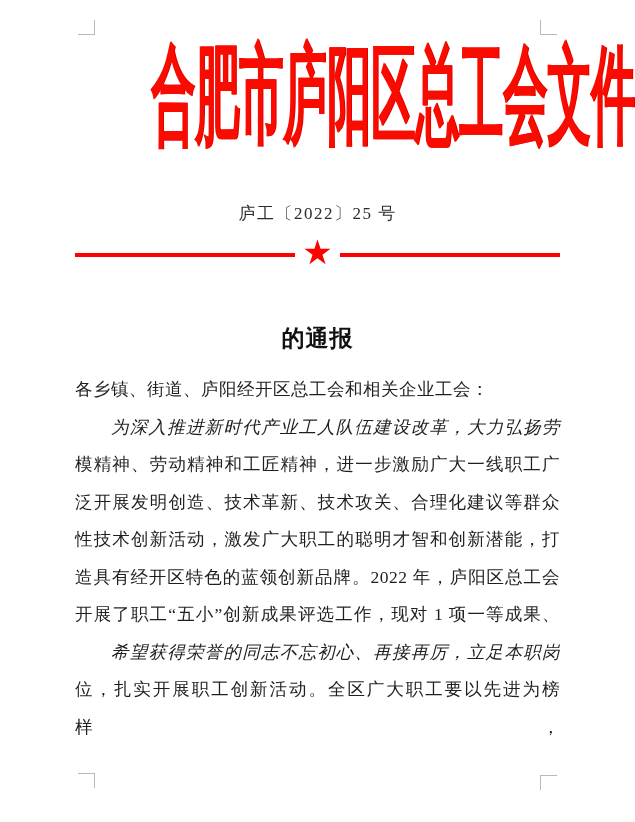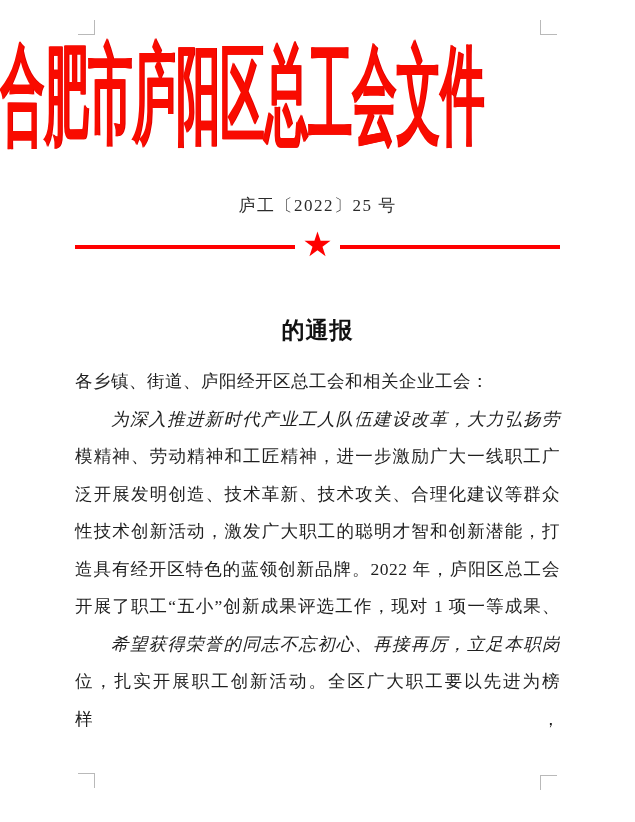--- a/index.html
+++ b/index.html
@@ -17,38 +17,38 @@
   .cropmark { position: absolute; width: 17px; height: 15px; }
   .cm-tl { left: 78px;  top: 20px;  border-right: 1px solid #b9b9b9; border-bottom: 1px solid #b9b9b9; }
   .cm-tr { left: 540px; top: 20px;  border-left: 1px solid #b9b9b9;  border-bottom: 1px solid #b9b9b9; }
   .cm-bl { left: 78px;  top: 773px; border-right: 1px solid #b9b9b9; border-top: 1px solid #b9b9b9; }
   .cm-br { left: 540px; top: 775px; border-left: 1px solid #b9b9b9;  border-top: 1px solid #b9b9b9; }
 
   
   .masthead {
     margin-top: 44px;
     height: 118px;
-    text-align: left;
+    text-align: right;
     overflow: visible;
   }
   .masthead-text {
     display: inline-block;
     font-size: 44px;
     font-weight: 700;
     line-height: 1;
     white-space: nowrap;
     color: #f90b00;
     transform: scaleY(2.45);
     transform-origin: 50% 0;
     text-shadow: 1px 0 0 #e00000;
   }
 
   
   .doc-number {
-    margin-top: 32px;
+    margin-top: 40px;
     text-align: center;
     font-size: 17px;
     letter-spacing: 1.5px;
     color: #2b2b2b;
   }
 
   
   .red-rule {
     width: 485px;
     margin: 15px auto 0;

